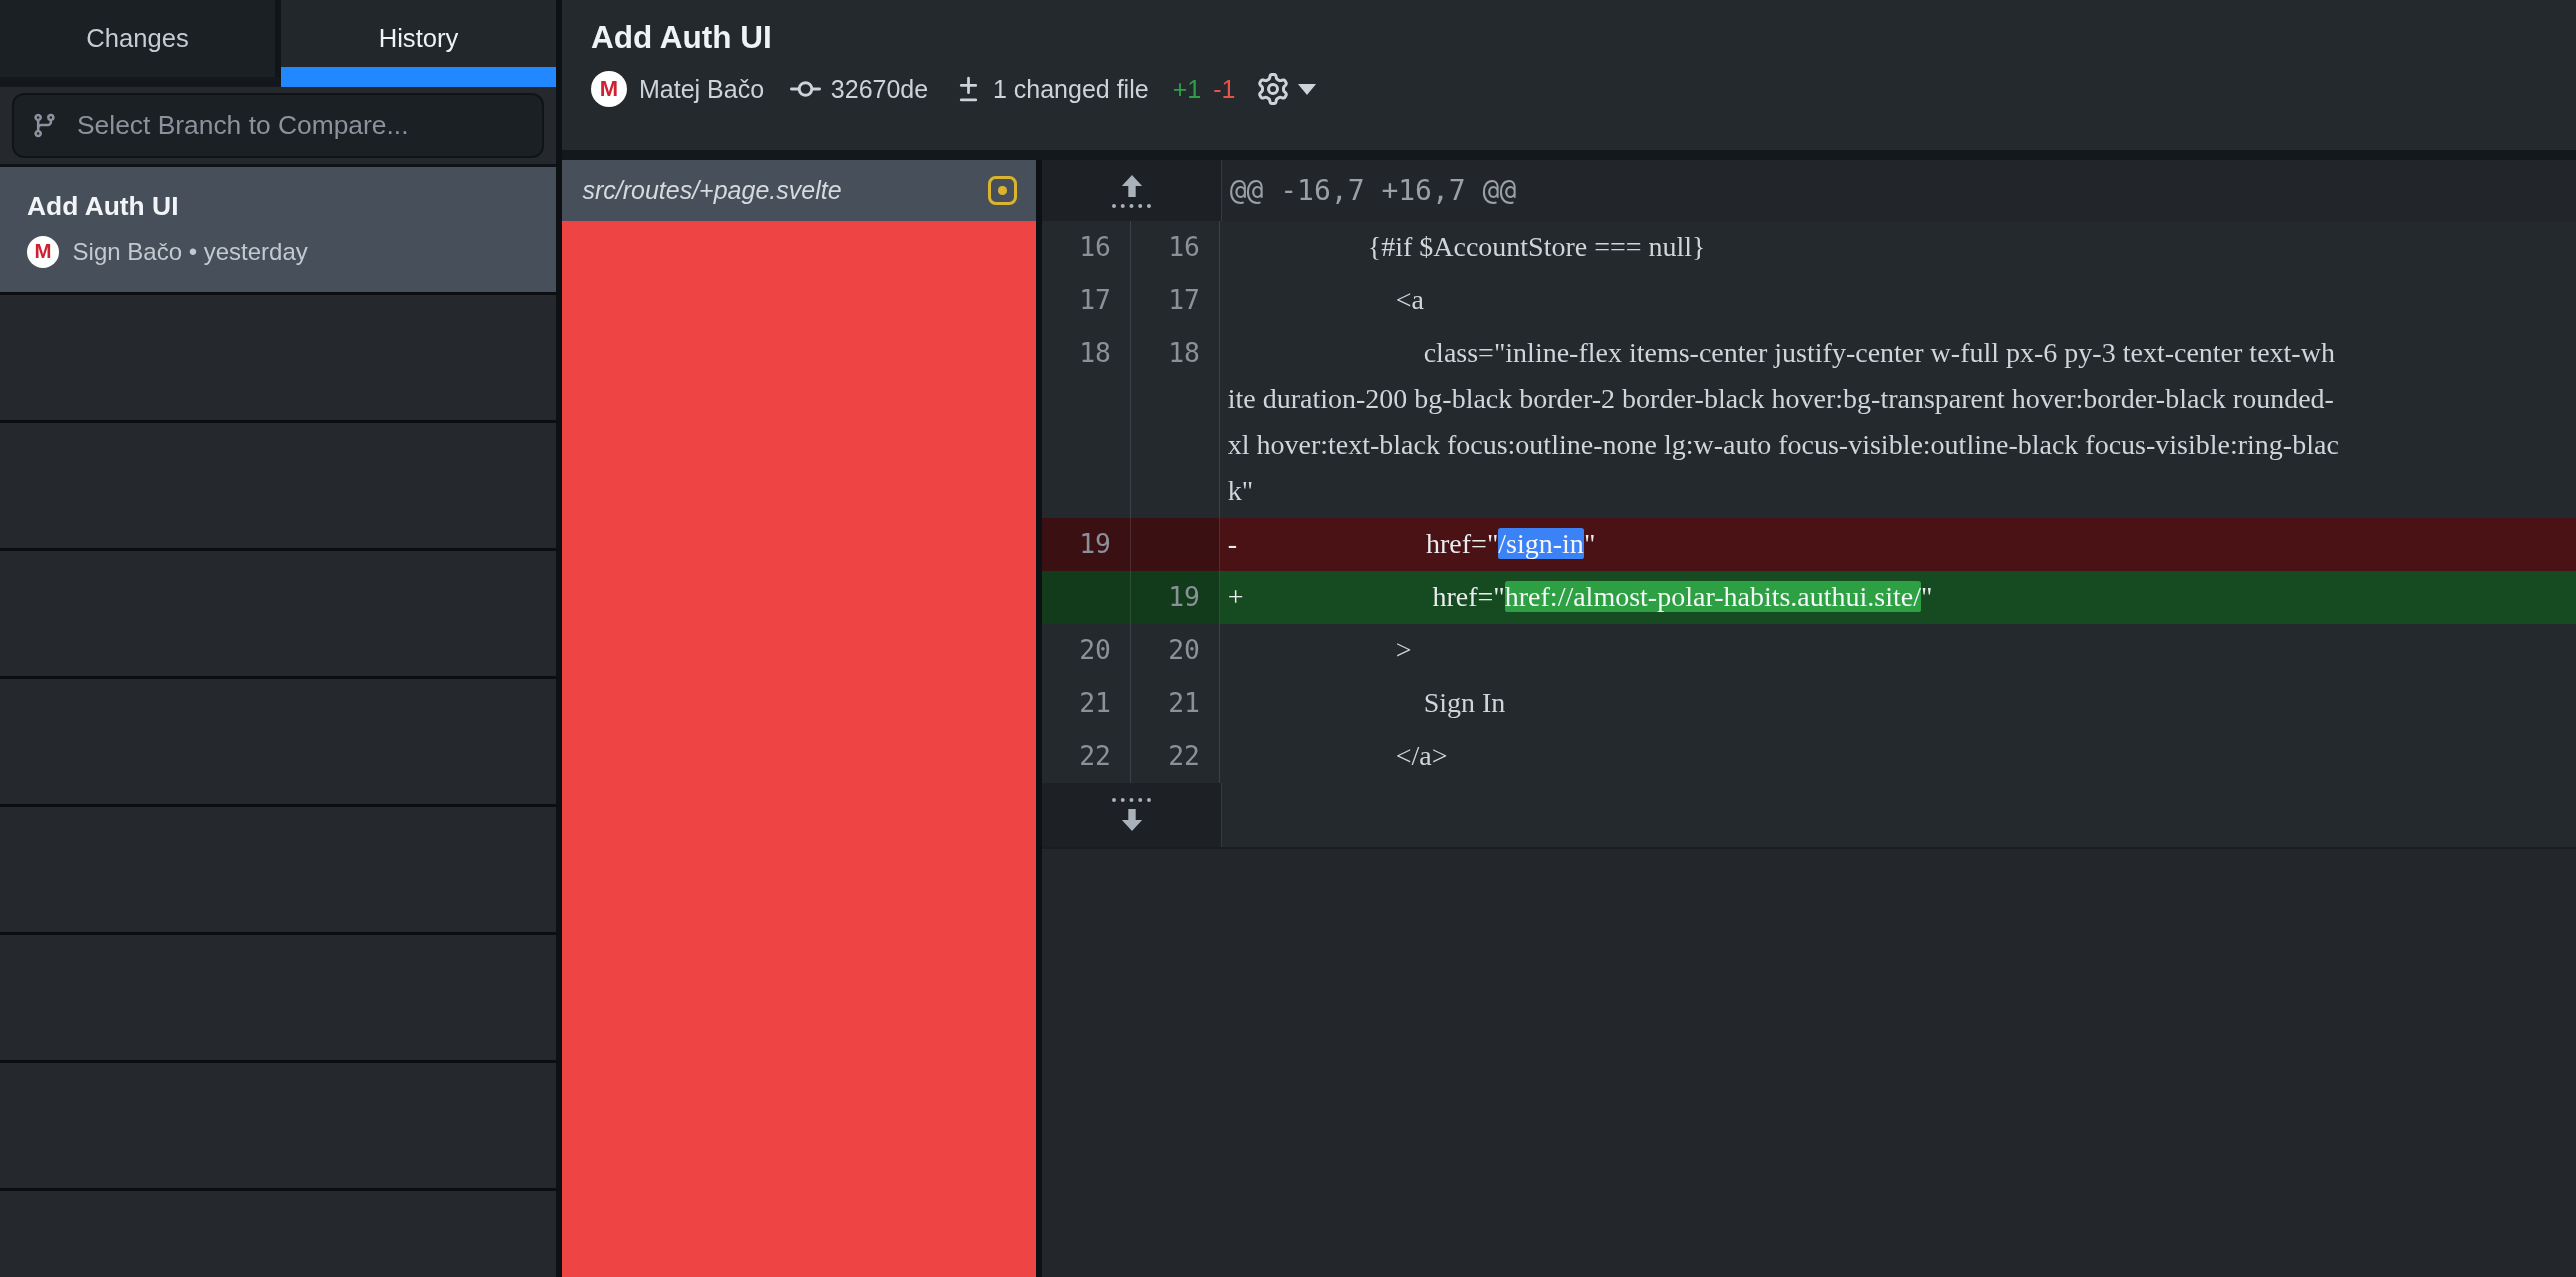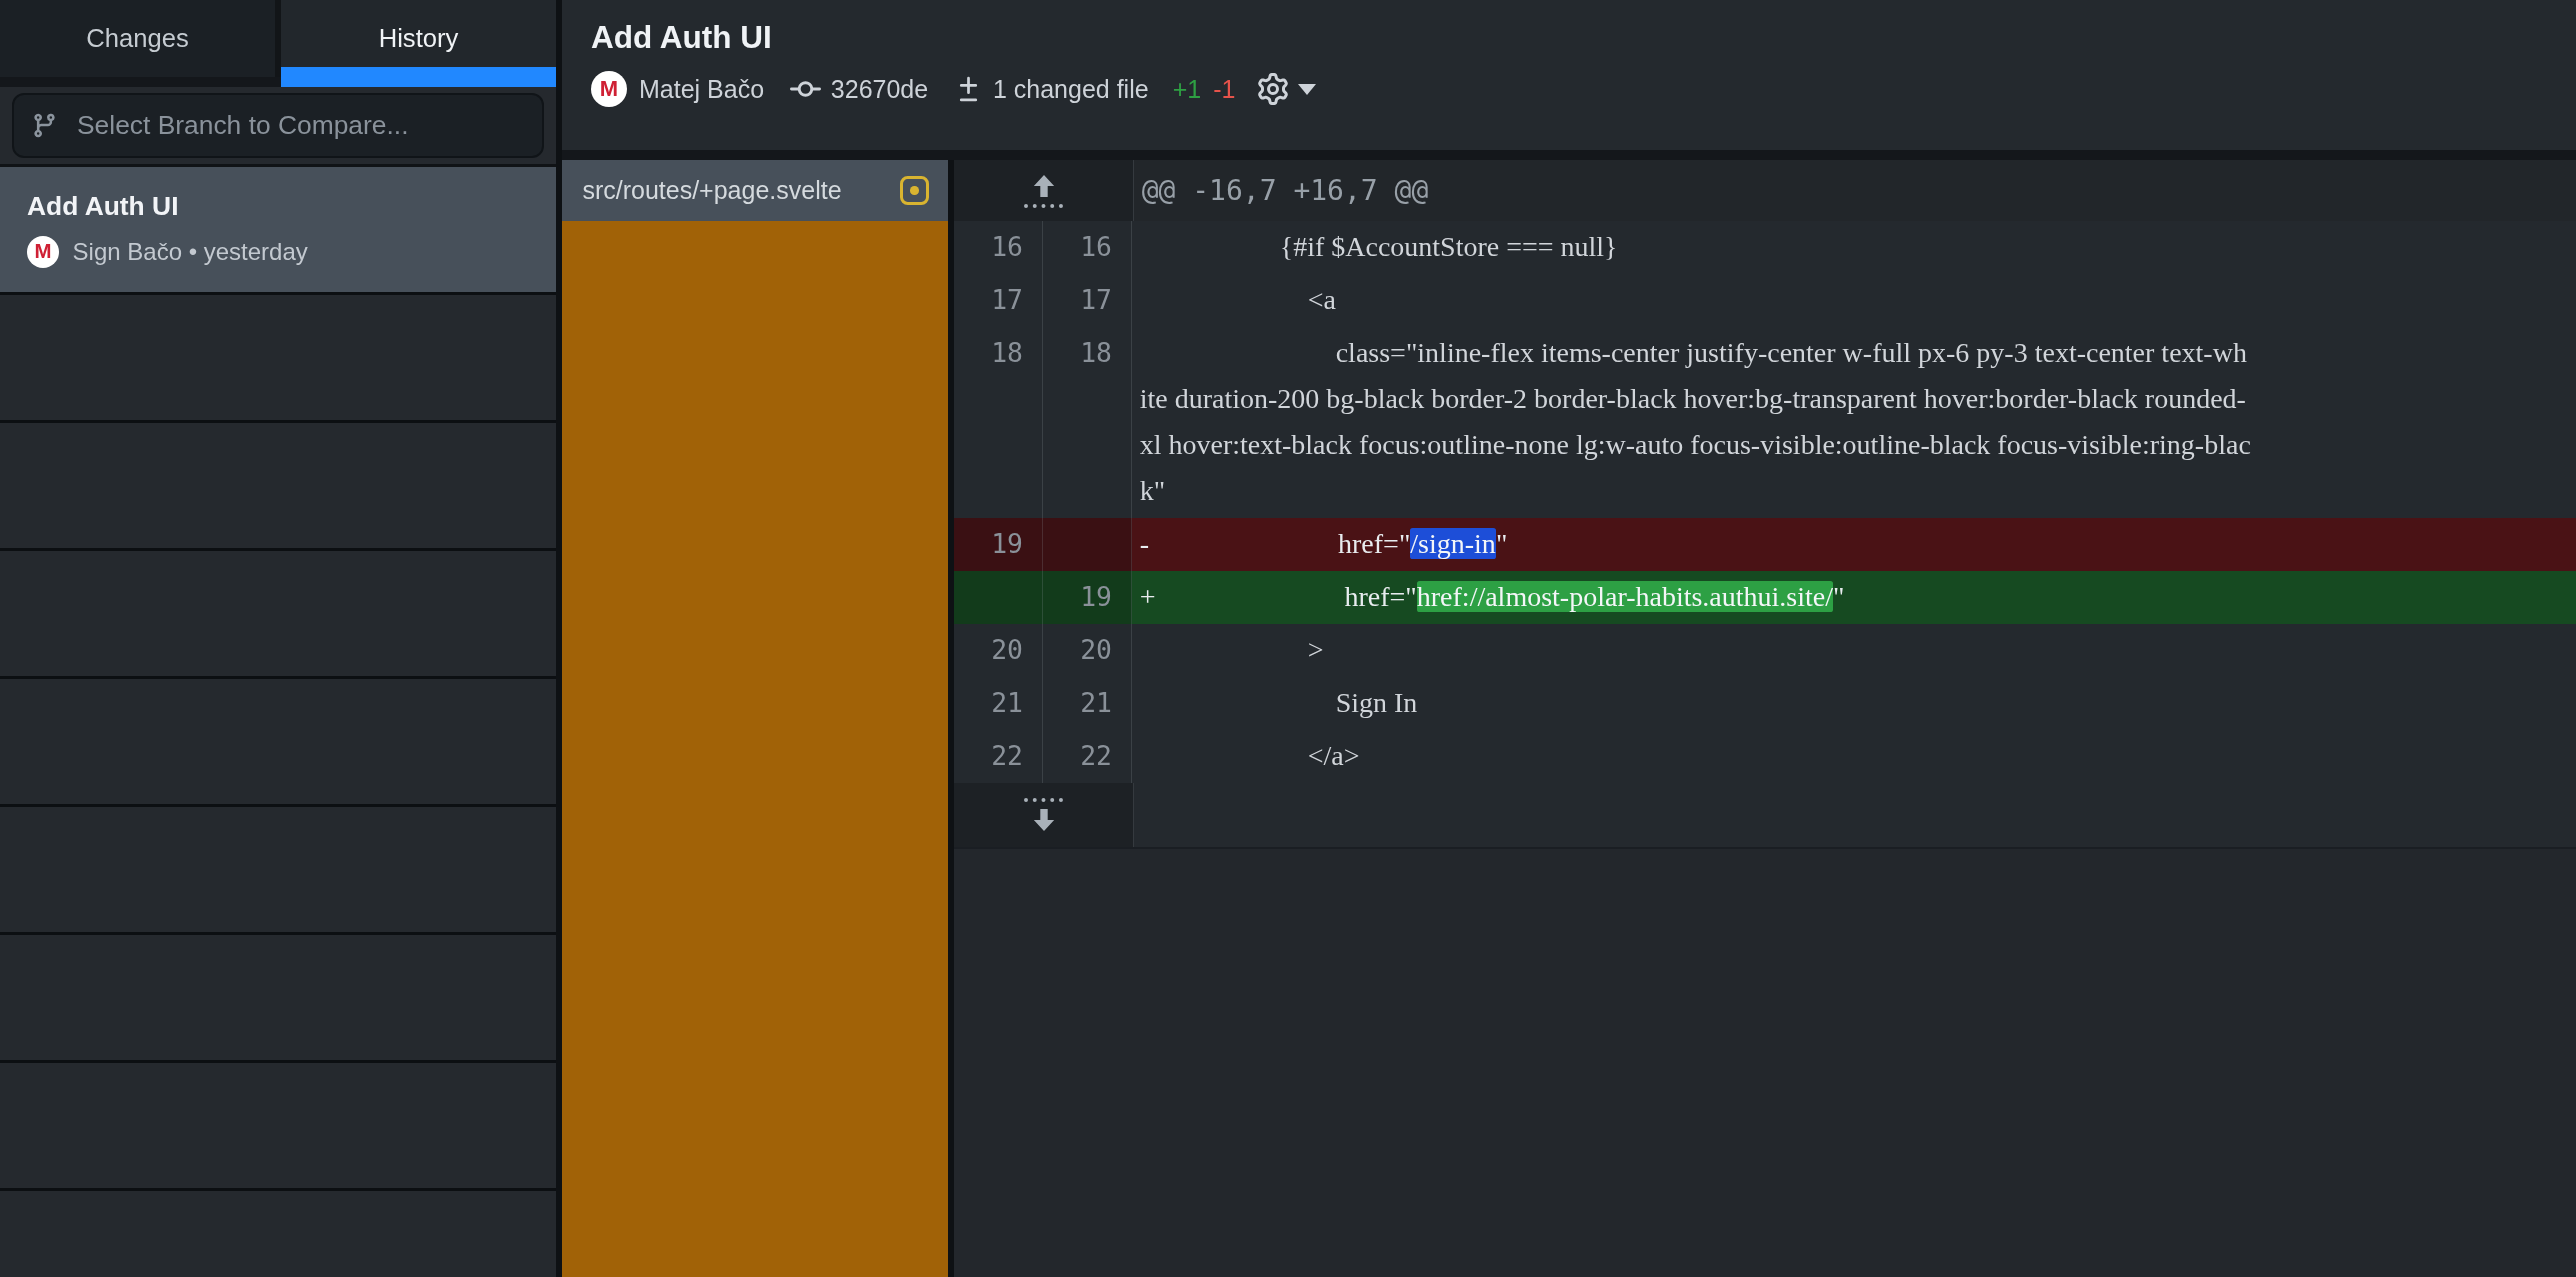--- a/index.html
+++ b/index.html
@@ -48,21 +48,21 @@
   .meta-icon { margin-left:25.6px; display:flex; align-items:center; }
   .meta-text { margin-left:10.2px; }
   .plus { margin-left:24px; color:#2ea043; }
   .minus { margin-left:12px; color:#e5534b; }
   .gear-btn { margin-left:22px; display:flex; align-items:center; gap:8.5px; cursor:pointer; }
   .caret-down { width:0; height:0; border-left:9.4px solid transparent; border-right:9.4px solid transparent;
          border-top:11px solid #ced3d9; }
 
   #content-row { flex:1; display:flex; min-height:0; }
 
-  #file-panel { width:392px; flex:none; background:#a16207; border-right:6px solid #0e1114; }
+  #file-panel { width:480px; flex:none; background:#ef4444; border-right:6px solid #0e1114;font-style:italic; }
   .file-row { height:61px; background:#47505a; display:flex; align-items:center;
          padding:0 19px 0 20.4px; cursor:pointer; }
   .file-path { flex:1; font-size:25px; color:#d5dade; white-space:nowrap; overflow:hidden; }
   .mod-icon { flex:none; width:29px; height:29px; border:3.4px solid #d9b430; border-radius:7.7px;
          display:flex; align-items:center; justify-content:center; }
   .mod-icon i { width:8.5px; height:8.5px; border-radius:50%; background:#d9b430; }
 
   
   #diff-panel { flex:1; display:flex; flex-direction:column; background:#24292e;
          font-family:"DejaVu Sans Mono", monospace; min-width:0; }
@@ -76,21 +76,21 @@
   .g { flex:none; width:89px; text-align:right; padding:3.4px 19px 3.4px 0;
        font-size:26.4px; color:#8a9199; line-height:46px; }
   .g.new { width:89px; }
   .ct { flex:none; width:calc(80ch + 2.6px); padding:3.4px 0 3.4px 7.7px; font-size:28px; line-height:46px;
         color:#d1d5da; white-space:pre-wrap; word-break:break-all;font-family:Liberation Serif, serif; }
   .crow.del { background:#4a1215; }
   .crow.del .g { background:#3a1013; }
   .crow.add { background:#164a21; }
   .crow.add .g { background:#123b1b; }
   .crow.del .ct, .crow.add .ct { color:#e8ecef; }
-  .hl-del { background:#1d4ed8; color:#f4f6f8; border-radius:2.6px; }
+  .hl-del { background:#3b82f6; color:#f4f6f8; border-radius:2.6px; }
   .hl-add { background:#2da044; color:#f4f6f8; border-radius:2.6px; }
 
   .expand-row { height:66px; display:flex; border-bottom:2.6px solid #1a1e23; }
   .exp-gutter { width:180px; flex:none; background:#1d2125; display:flex; align-items:center;
          justify-content:center; cursor:pointer; }
   .exp-rest { flex:1; background:#24292e; }
   .diff-void { flex:1; background:#23272c; }
 
   .exp-icon { display:flex; flex-direction:column; align-items:center; gap:6px; }
   .dots { width:39px; height:0; border-top:4.3px dotted #a9b1b9; }

